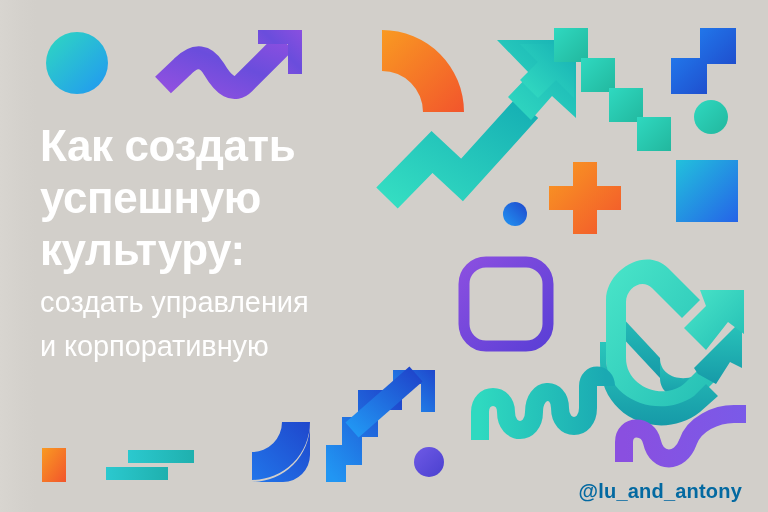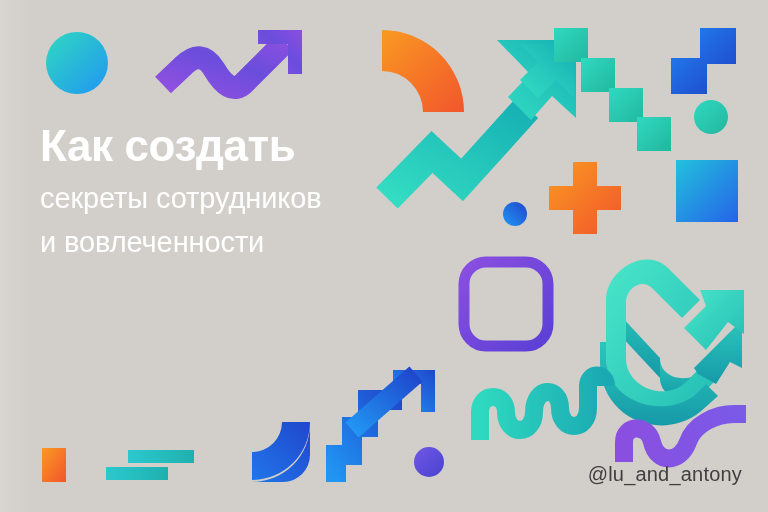--- a/index.html
+++ b/index.html
@@ -40,24 +40,24 @@
   .subtitle {
     margin-top:8px;
     font-size:29px;
     line-height:36px;
     font-weight:400;
     color:#ffffff;
     letter-spacing:-0.1px;
   }
   .handle {
     position:absolute;
-    right:26px; bottom:26px;
+    right:26px; bottom:9px;
     font-size:20px;
-    font-weight:400;
-    color:#404040;
+    font-weight:700;
+    color:#0369a1;
     letter-spacing:0.2px;
     z-index:40;
   }
   svg { display:block; overflow:visible; }
 </style>
 </head>
 <body>
 
 <div id="canvas">
 
@@ -191,19 +191,21 @@
 
     <rect x="128" y="450" width="66" height="13" fill="url(#gTealBar)"></rect>
     <rect x="106" y="467" width="62" height="13" fill="url(#gTealBar)"></rect>
 
     <path d="M252,482 A58,58 0 0 0 310,424 L310,455 A27,27 0 0 1 283,482 Z" fill="url(#gBlueArc)"></path>
     <path d="M252,482 L252,452 A30,30 0 0 0 282,422 L310,422 A58,58 0 0 1 252,480 Z" fill="url(#gBlueArc)"></path>
   </svg>
 
   <div class="text-block">
     <div class="title">Как создать</div>
-    <div class="subtitle">секреты сотрудников</div>
-    <div class="subtitle">и вовлеченности</div>
+    <div class="title">успешную</div>
+    <div class="title">культуру:</div>
+    <div class="subtitle">создать управления</div>
+    <div class="subtitle">и корпоративную</div>
   </div>
 
   <div class="handle">@lu_and_antony</div>
 
 </div>
 
 </body></html>

